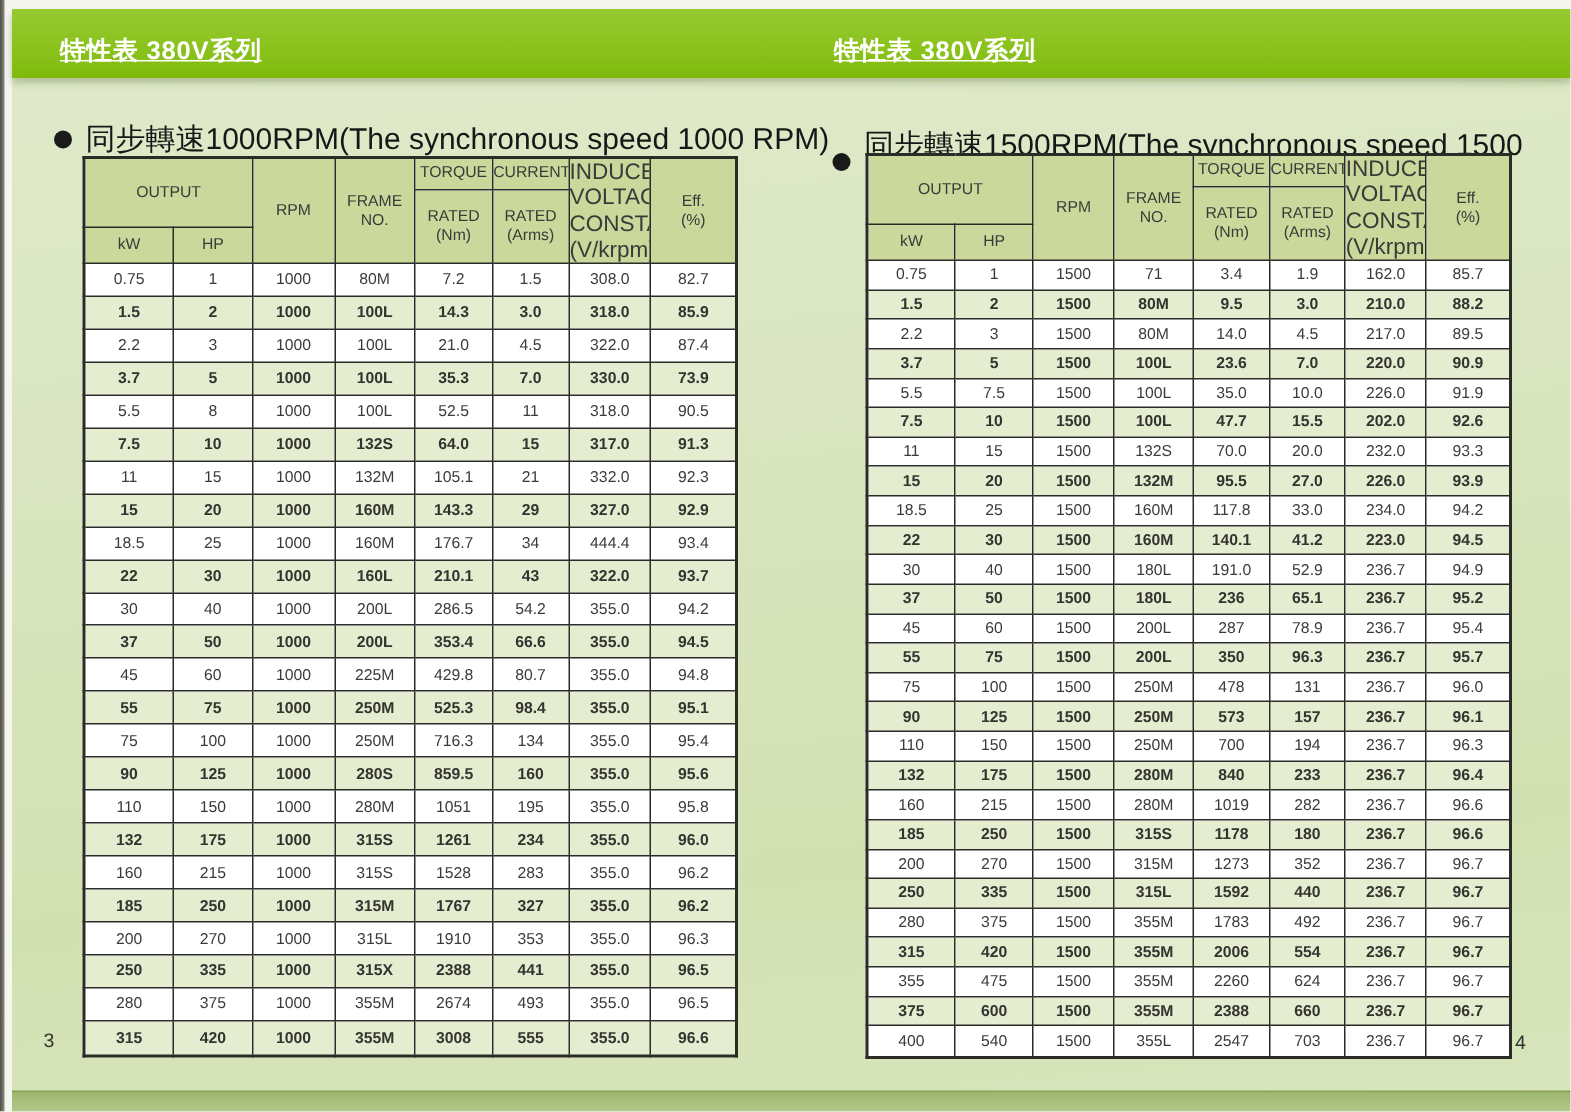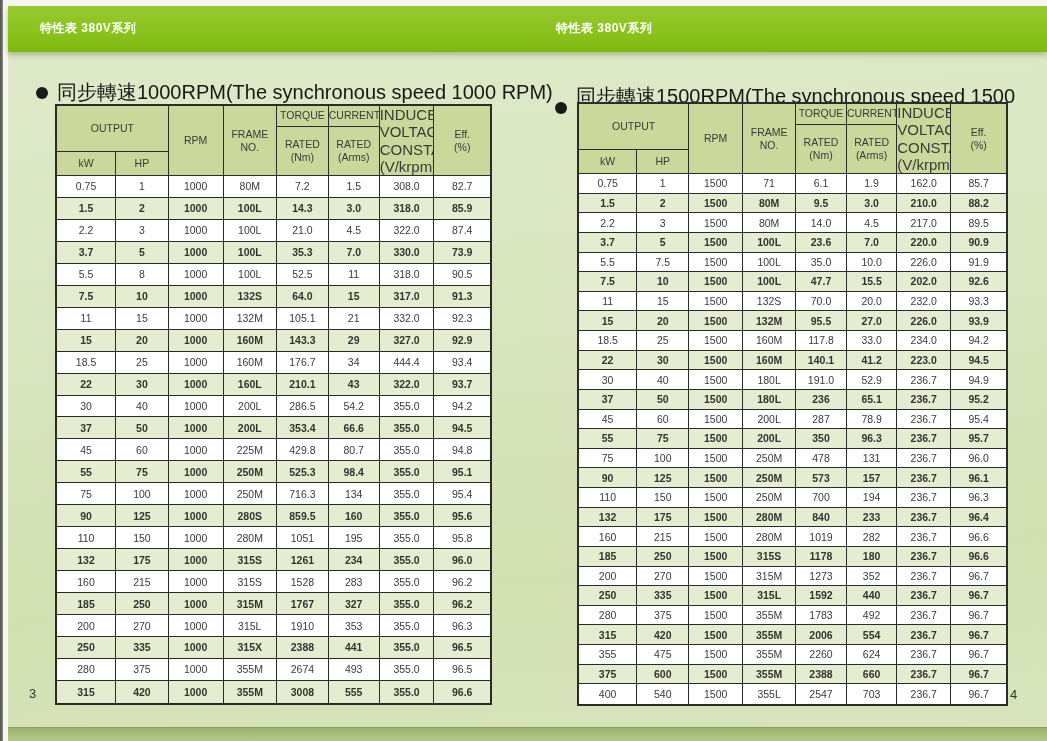--- a/index.html
+++ b/index.html
@@ -17,22 +17,22 @@
   .page-surface {
     position:absolute; left:8px; top:6px; width:1039px; height:735px;
     background:linear-gradient(175deg,#e0eacb 0%, #d9e5bf 40%, #d2e1b1 75%, #d8e5bd 100%);
   }
   .header-bar {
     position:absolute; left:8px; top:6px; width:1039px; height:46px;
     background:linear-gradient(180deg,#97c931 0%, #8bc31d 55%, #7fb90e 100%);
     box-shadow:0 3px 5px rgba(110,130,70,0.45);
   }
   .header-bar .bar-title {
-    position:absolute; bottom:15px;
-    color:#ffffff; font-weight:bold; font-size:12px; letter-spacing:0.5px;
+    position:absolute; bottom:7px;
+    color:#ffffff; font-weight:bold; font-size:17px; letter-spacing:0.5px;text-decoration:underline;
   }
   .bar-title.left  { left:32px; }
   .bar-title.right { left:548px; }
   .bottom-strip {
     position:absolute; left:8px; top:727px; width:1039px; height:14px;
     background:linear-gradient(180deg,#9db56e 0%, #b3c98a 100%);
     border-top:1px solid #87a058;
   }
   .section-title {
     position:absolute; display:flex; align-items:center; gap:9px;
@@ -419,21 +419,21 @@
         <th>kW</th>
         <th>HP</th>
       </tr>
     </thead>
     <tbody>
         <tr>
           <td>0.75</td>
           <td>1</td>
           <td>1500</td>
           <td>71</td>
-          <td>6.1</td>
+          <td>3.4</td>
           <td>1.9</td>
           <td>162.0</td>
           <td>85.7</td>
         </tr>
         <tr class="alt">
           <td>1.5</td>
           <td>2</td>
           <td>1500</td>
           <td>80M</td>
           <td>9.5</td>

